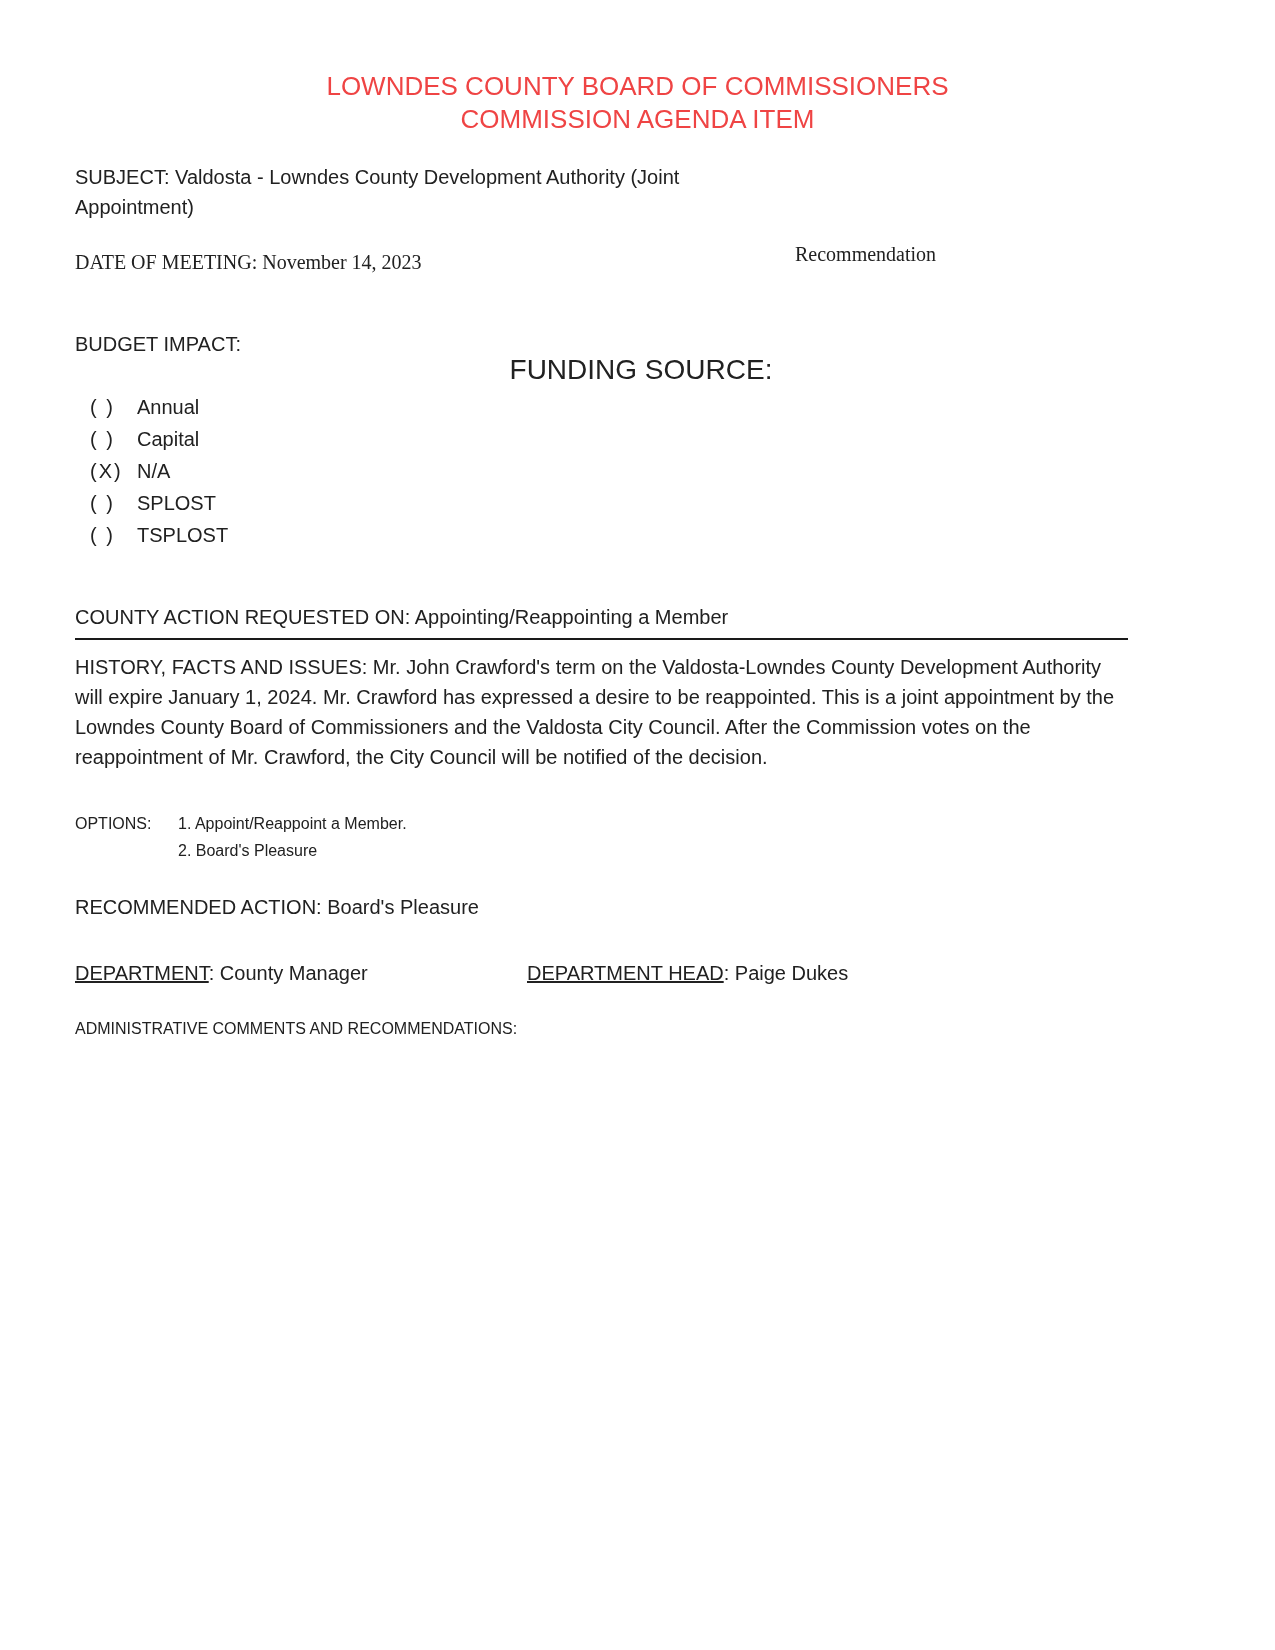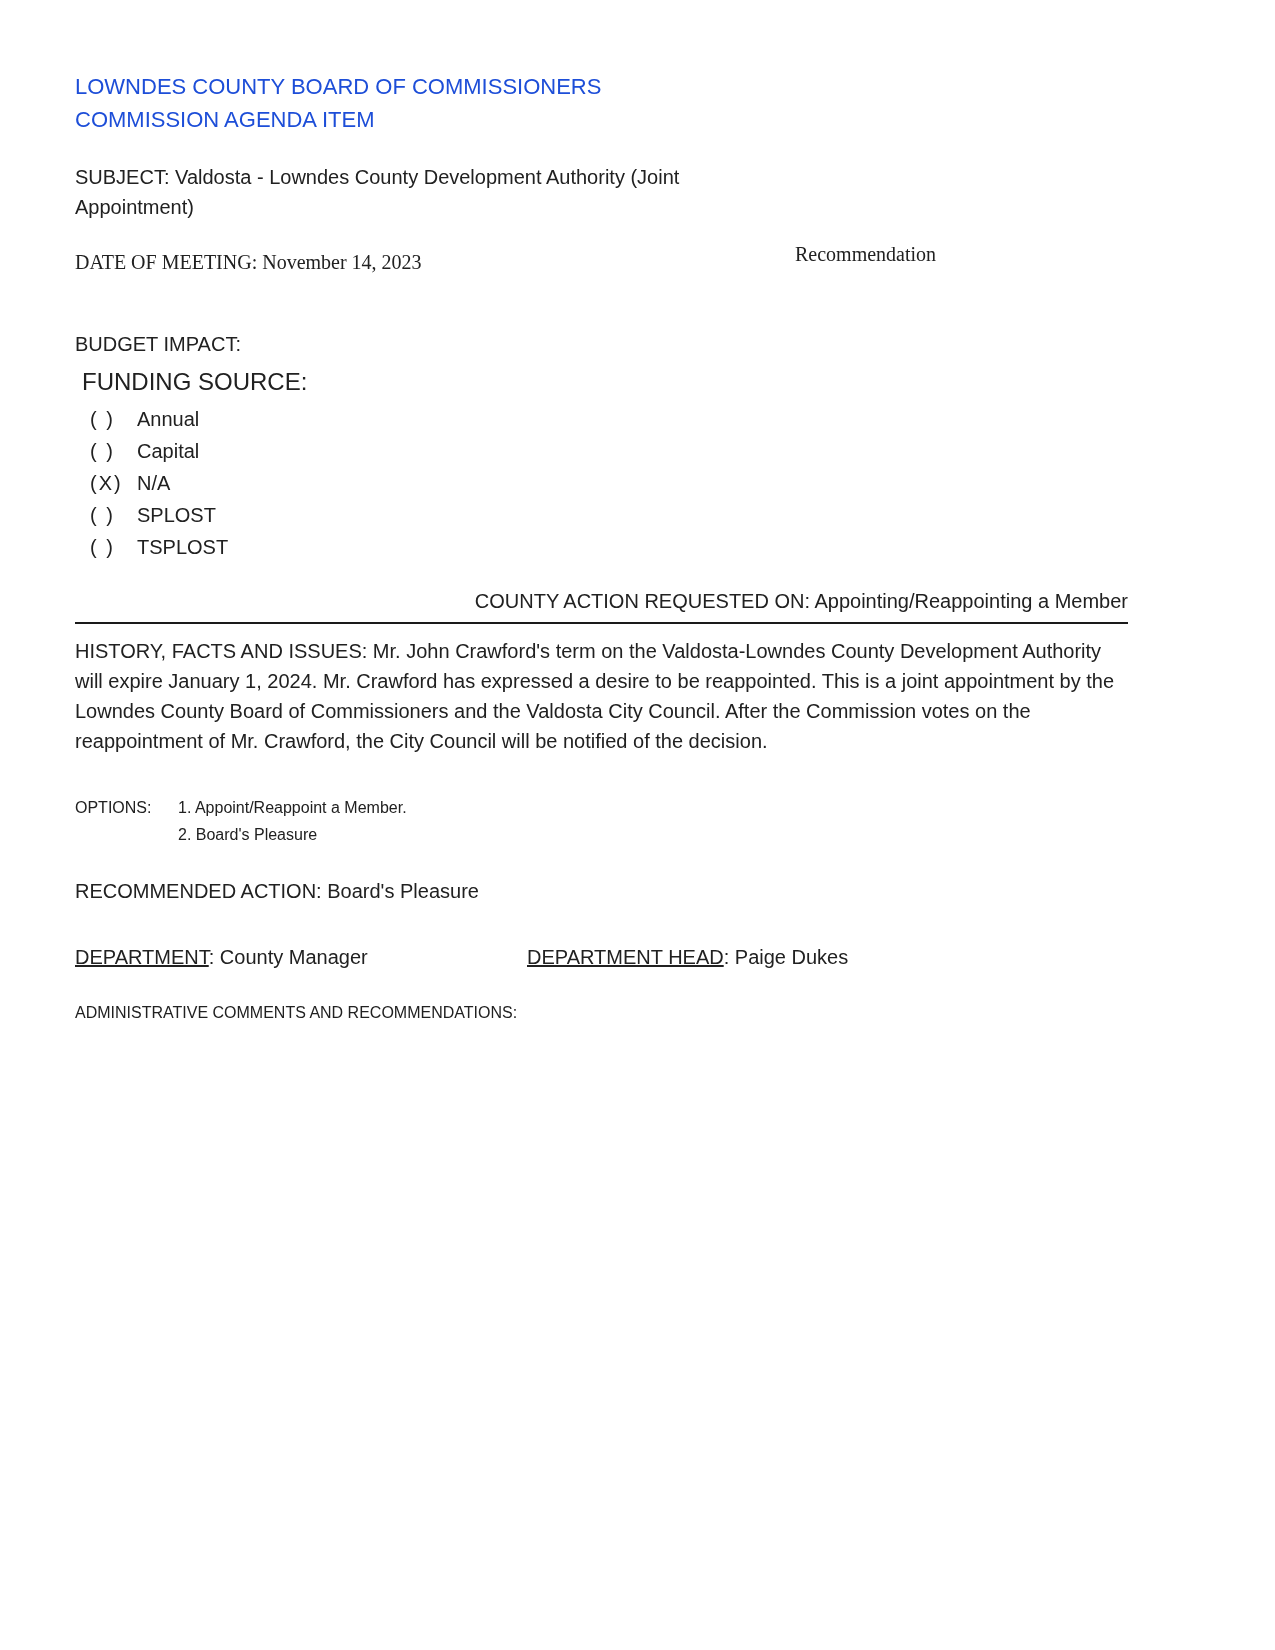--- a/index.html
+++ b/index.html
@@ -11,24 +11,24 @@
     color: #212121;
     position: relative;
     overflow: hidden;
   }
   .page {
     width: 1275px;
     height: 1650px;
     padding: 70px 75px 0 75px;
   }
   .doc-header {
-    text-align: left;
-    font-size: 22px;
+    text-align: center;
+    font-size: 26px;
     line-height: 33px;
-    color: #1d4ed8;
+    color: #ef4444;
   }
   .subject {
     margin-top: 26px;
     font-size: 20px;
     line-height: 30px;
     max-width: 680px;
   }
   .meeting-row {
     margin-top: 25px;
     position: relative;
@@ -36,45 +36,44 @@
     line-height: 30px;
     height: 30px;
     font-family: Liberation Serif, serif;
   }
   .recommendation {
     position: absolute;
     left: 720px;
     top: -8px;
   }
   .budget-label { margin-top: 54px; font-size: 20px; line-height: 26px; }
-  .funding-label { margin-top: 12px; margin-left: 7px; font-size: 24px; line-height: 26px; }
+  .funding-label { margin-top: 0; margin-left: 7px; font-size: 28px; line-height: 26px; text-align: center; }
   .funding-options { margin-top: 8px; list-style: none; }
   .funding-options li {
     display: flex;
     align-items: baseline;
     font-size: 20px;
     height: 32px;
     line-height: 32px;
   }
   .opt-mark {
     display: inline-block;
     width: 32px;
     margin-left: 15px;
     letter-spacing: 2px;
     white-space: nowrap;
   }
   .opt-label { margin-left: 15px; }
   .county-action {
-    margin-top: 24px;
+    margin-top: 52px;
     font-size: 20px;
     line-height: 28px;
     padding-bottom: 7px;
     border-bottom: 2px solid #1a1a1a;
     width: 1053px;
-    text-align: right;
   }
   .history {
     margin-top: 12px;
     font-size: 20px;
     line-height: 30px;
     width: 1055px;
     text-align: left;
   }
   .options-block {
     margin-top: 38px;

